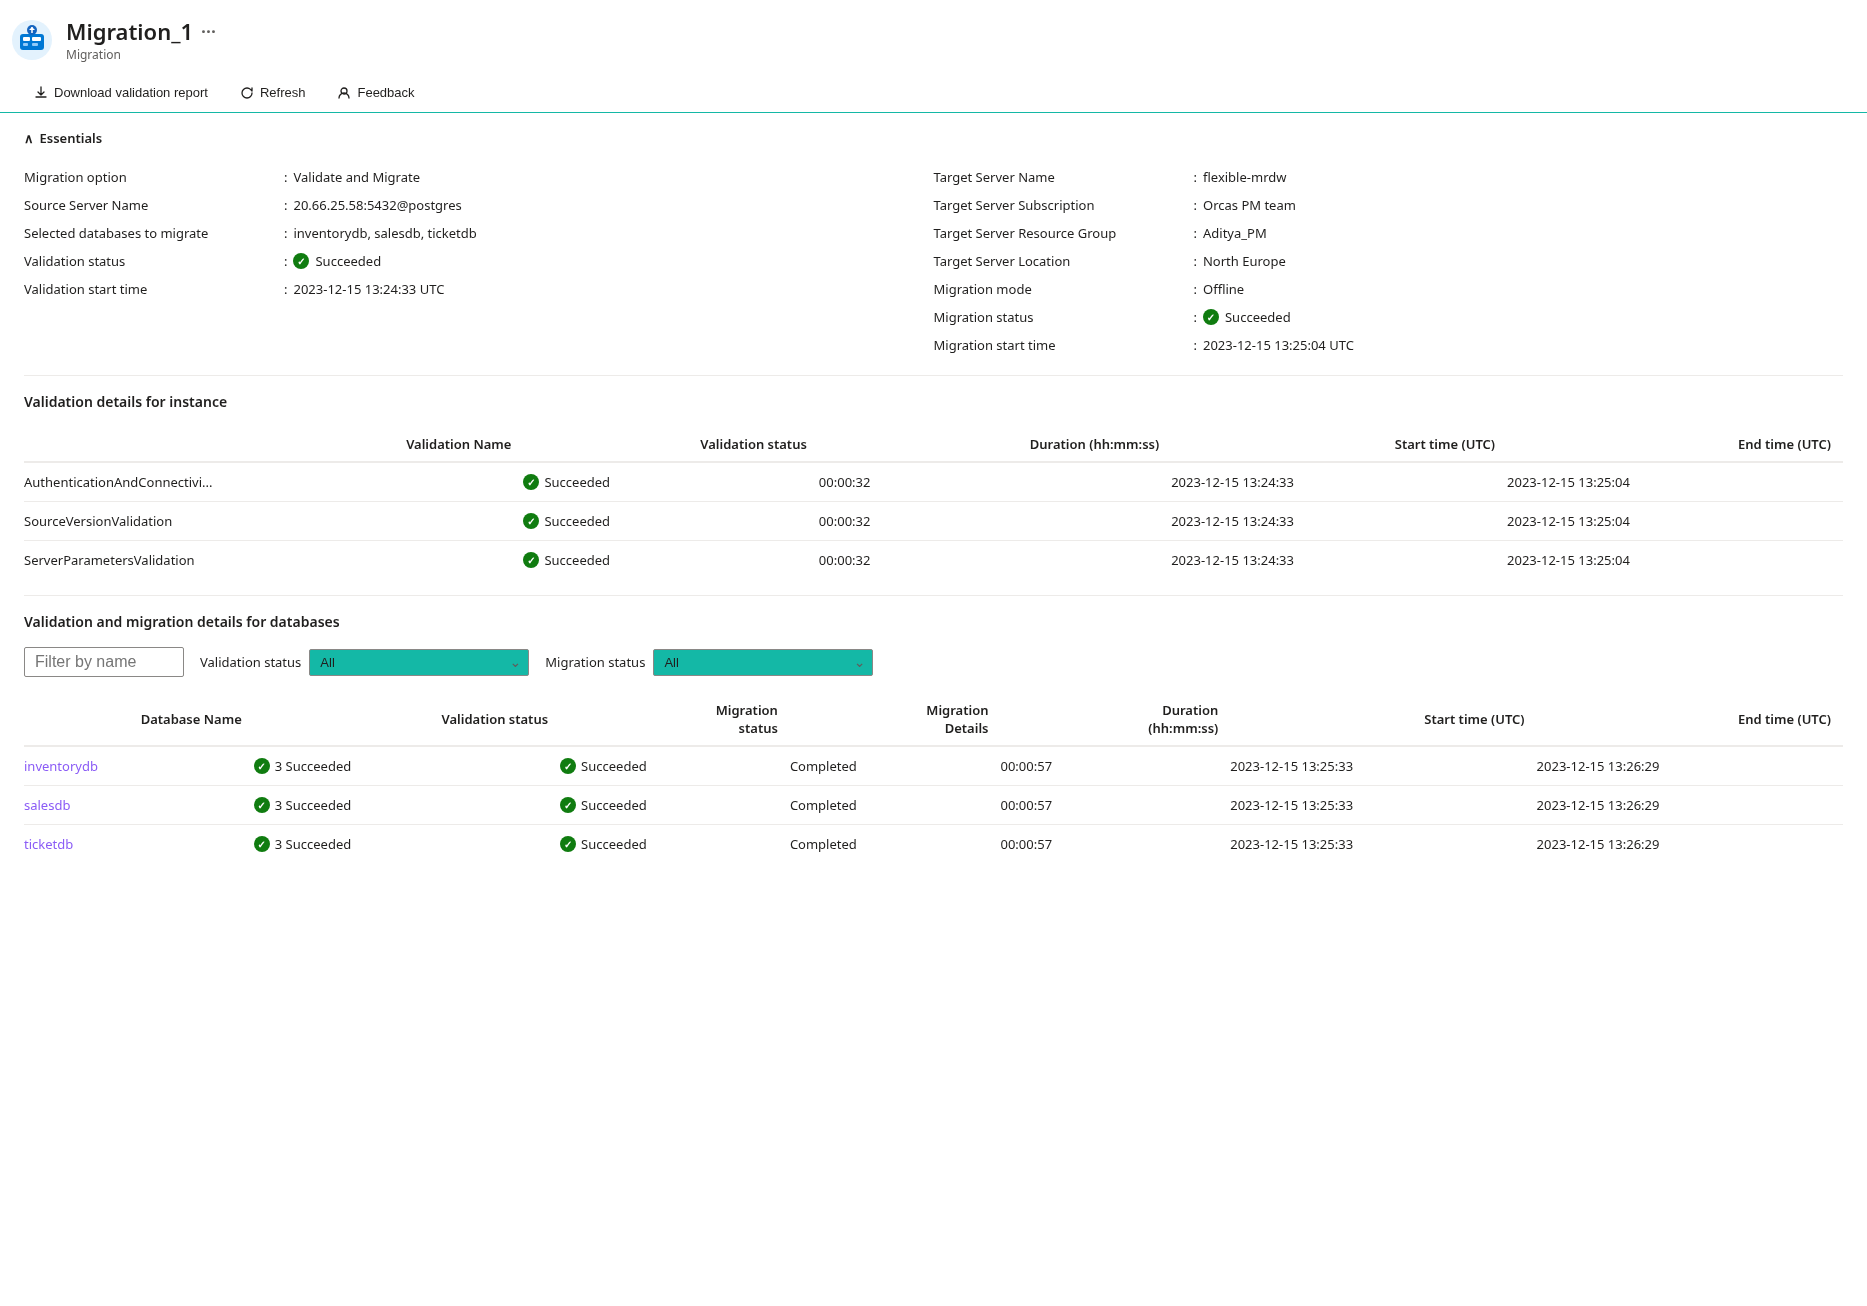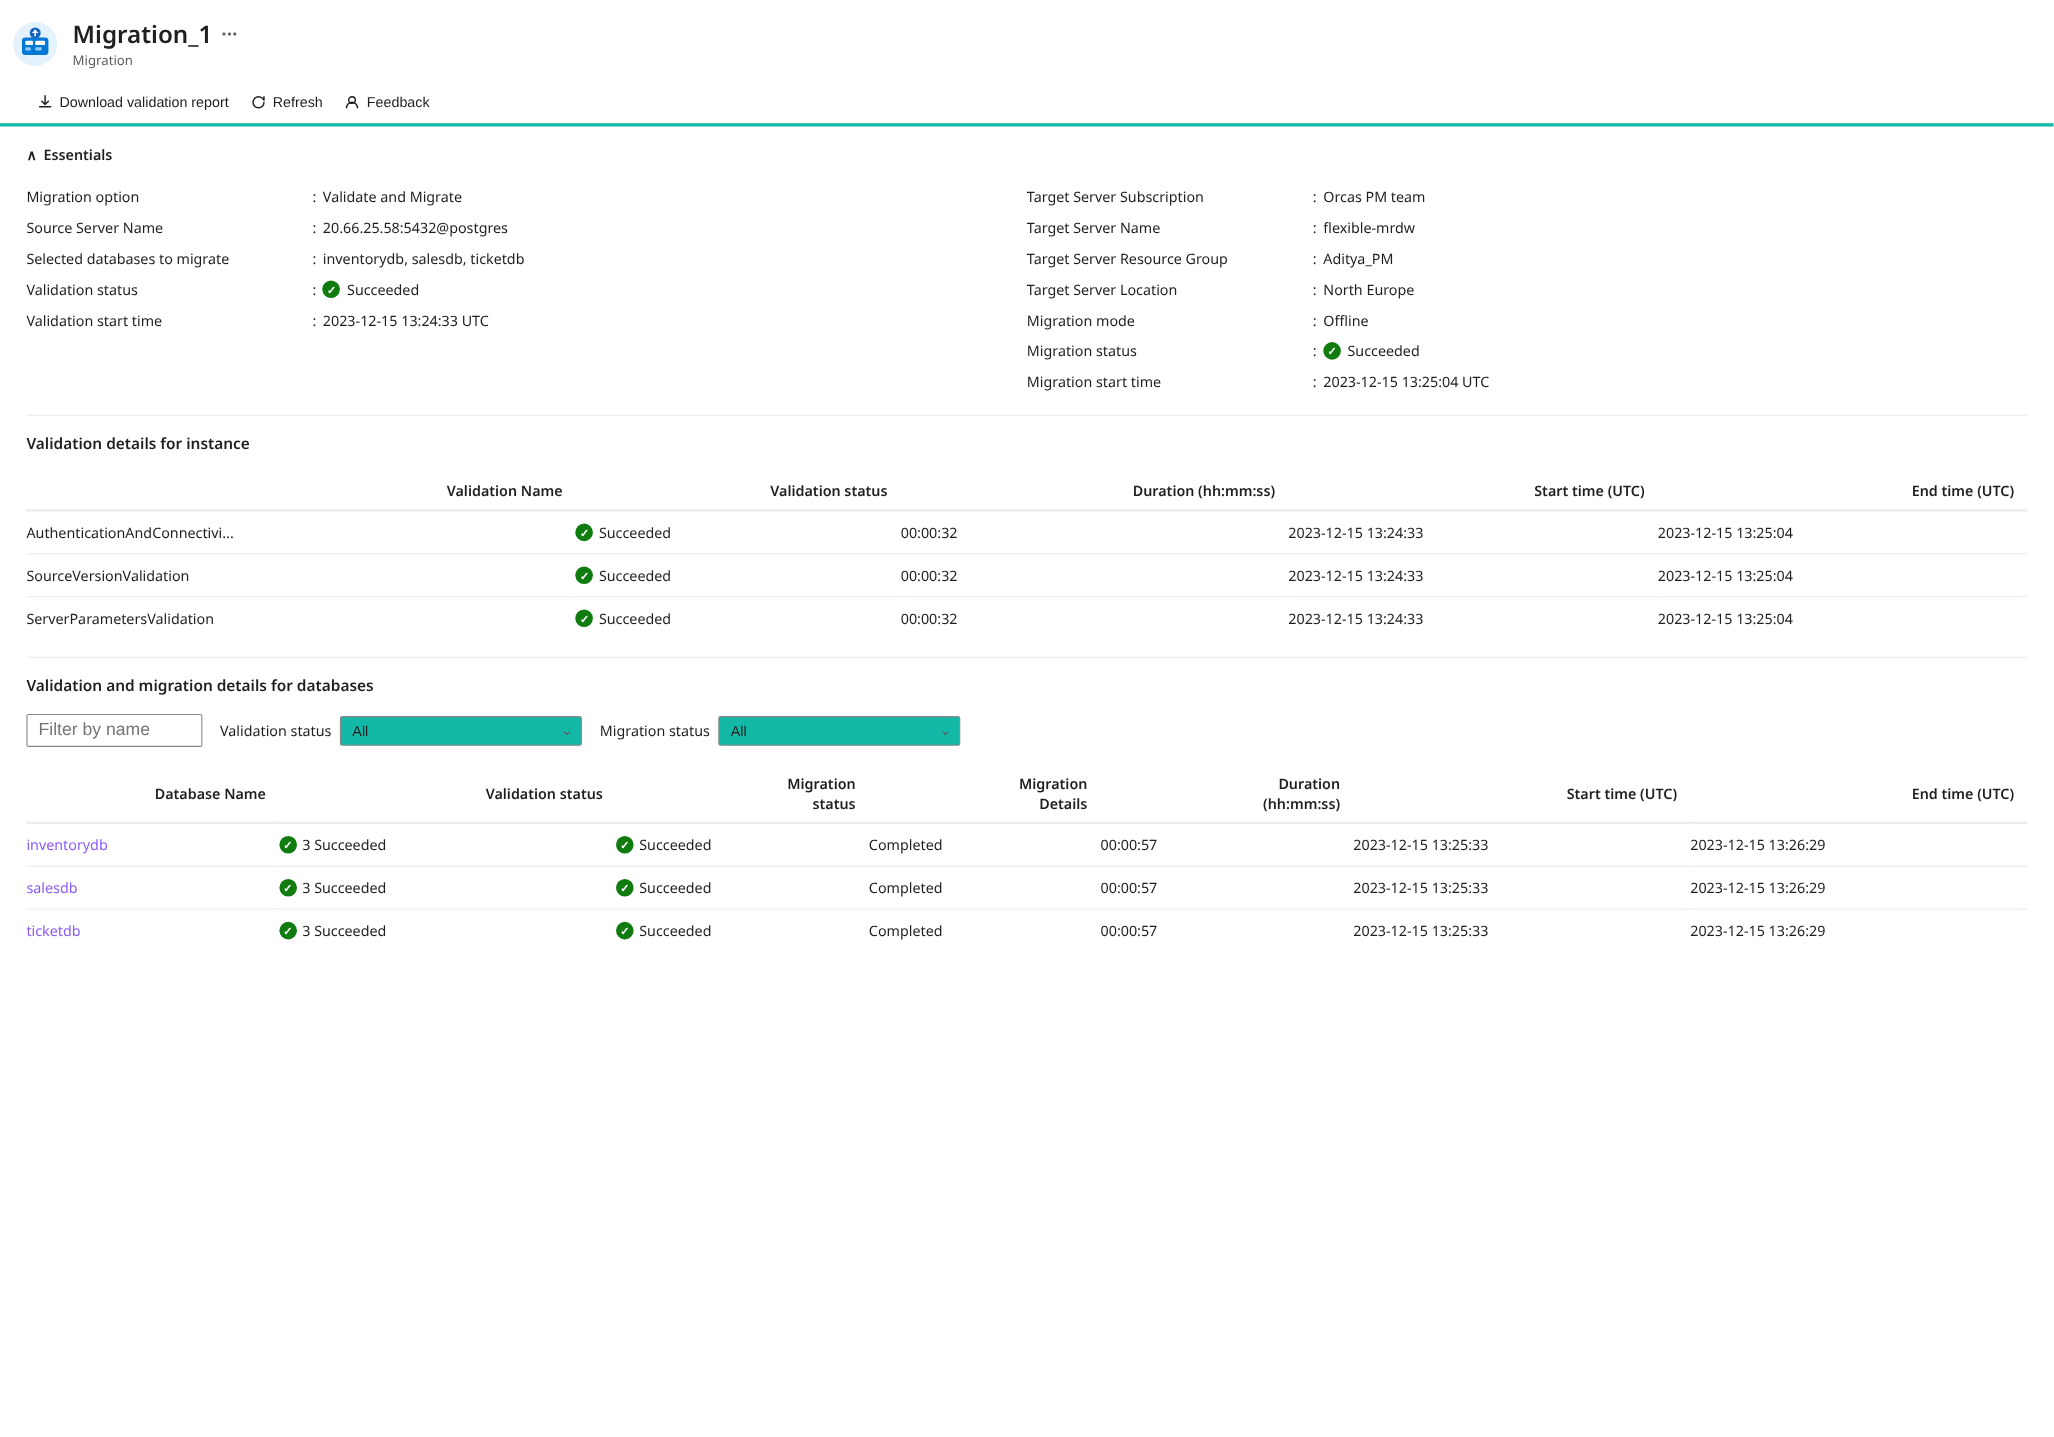--- a/index.html
+++ b/index.html
@@ -33,22 +33,22 @@
       gap: 8px;
     }
     .header-subtitle { font-size: 12px; color: #605e5c; }
     .header-ellipsis { font-size: 18px; color: #605e5c; cursor: pointer; }
 
     
     .toolbar {
       display: flex;
       align-items: center;
       padding: 6px 24px;
-      gap: 0;
-      border-bottom: 3px solid #14b8a6;
+      gap: 12px;
+      border-bottom: 1px solid #14b8a6;
     }
     .toolbar-btn {
       display: flex;
       align-items: center;
       gap: 6px;
       padding: 6px 10px;
       background: none;
       border: none;
       cursor: pointer;
       font-size: 13px;
@@ -292,26 +292,26 @@
         </span>
       </div>
       <div class="essentials-row">
         <span class="essentials-label">Validation start time</span>
         <span class="essentials-value">2023-12-15 13:24:33 UTC</span>
       </div>
     </div>
 
     <div class="essentials-col">
       <div class="essentials-row">
+        <span class="essentials-label">Target Server Name</span>
+        <span class="essentials-value">flexible-mrdw</span>
+      </div>
+      <div class="essentials-row">
         <span class="essentials-label">Target Server Subscription</span>
         <span class="essentials-value">Orcas PM team</span>
-      </div>
-      <div class="essentials-row">
-        <span class="essentials-label">Target Server Name</span>
-        <span class="essentials-value">flexible-mrdw</span>
       </div>
       <div class="essentials-row">
         <span class="essentials-label">Target Server Resource Group</span>
         <span class="essentials-value">Aditya_PM</span>
       </div>
       <div class="essentials-row">
         <span class="essentials-label">Target Server Location</span>
         <span class="essentials-value">North Europe</span>
       </div>
       <div class="essentials-row">

